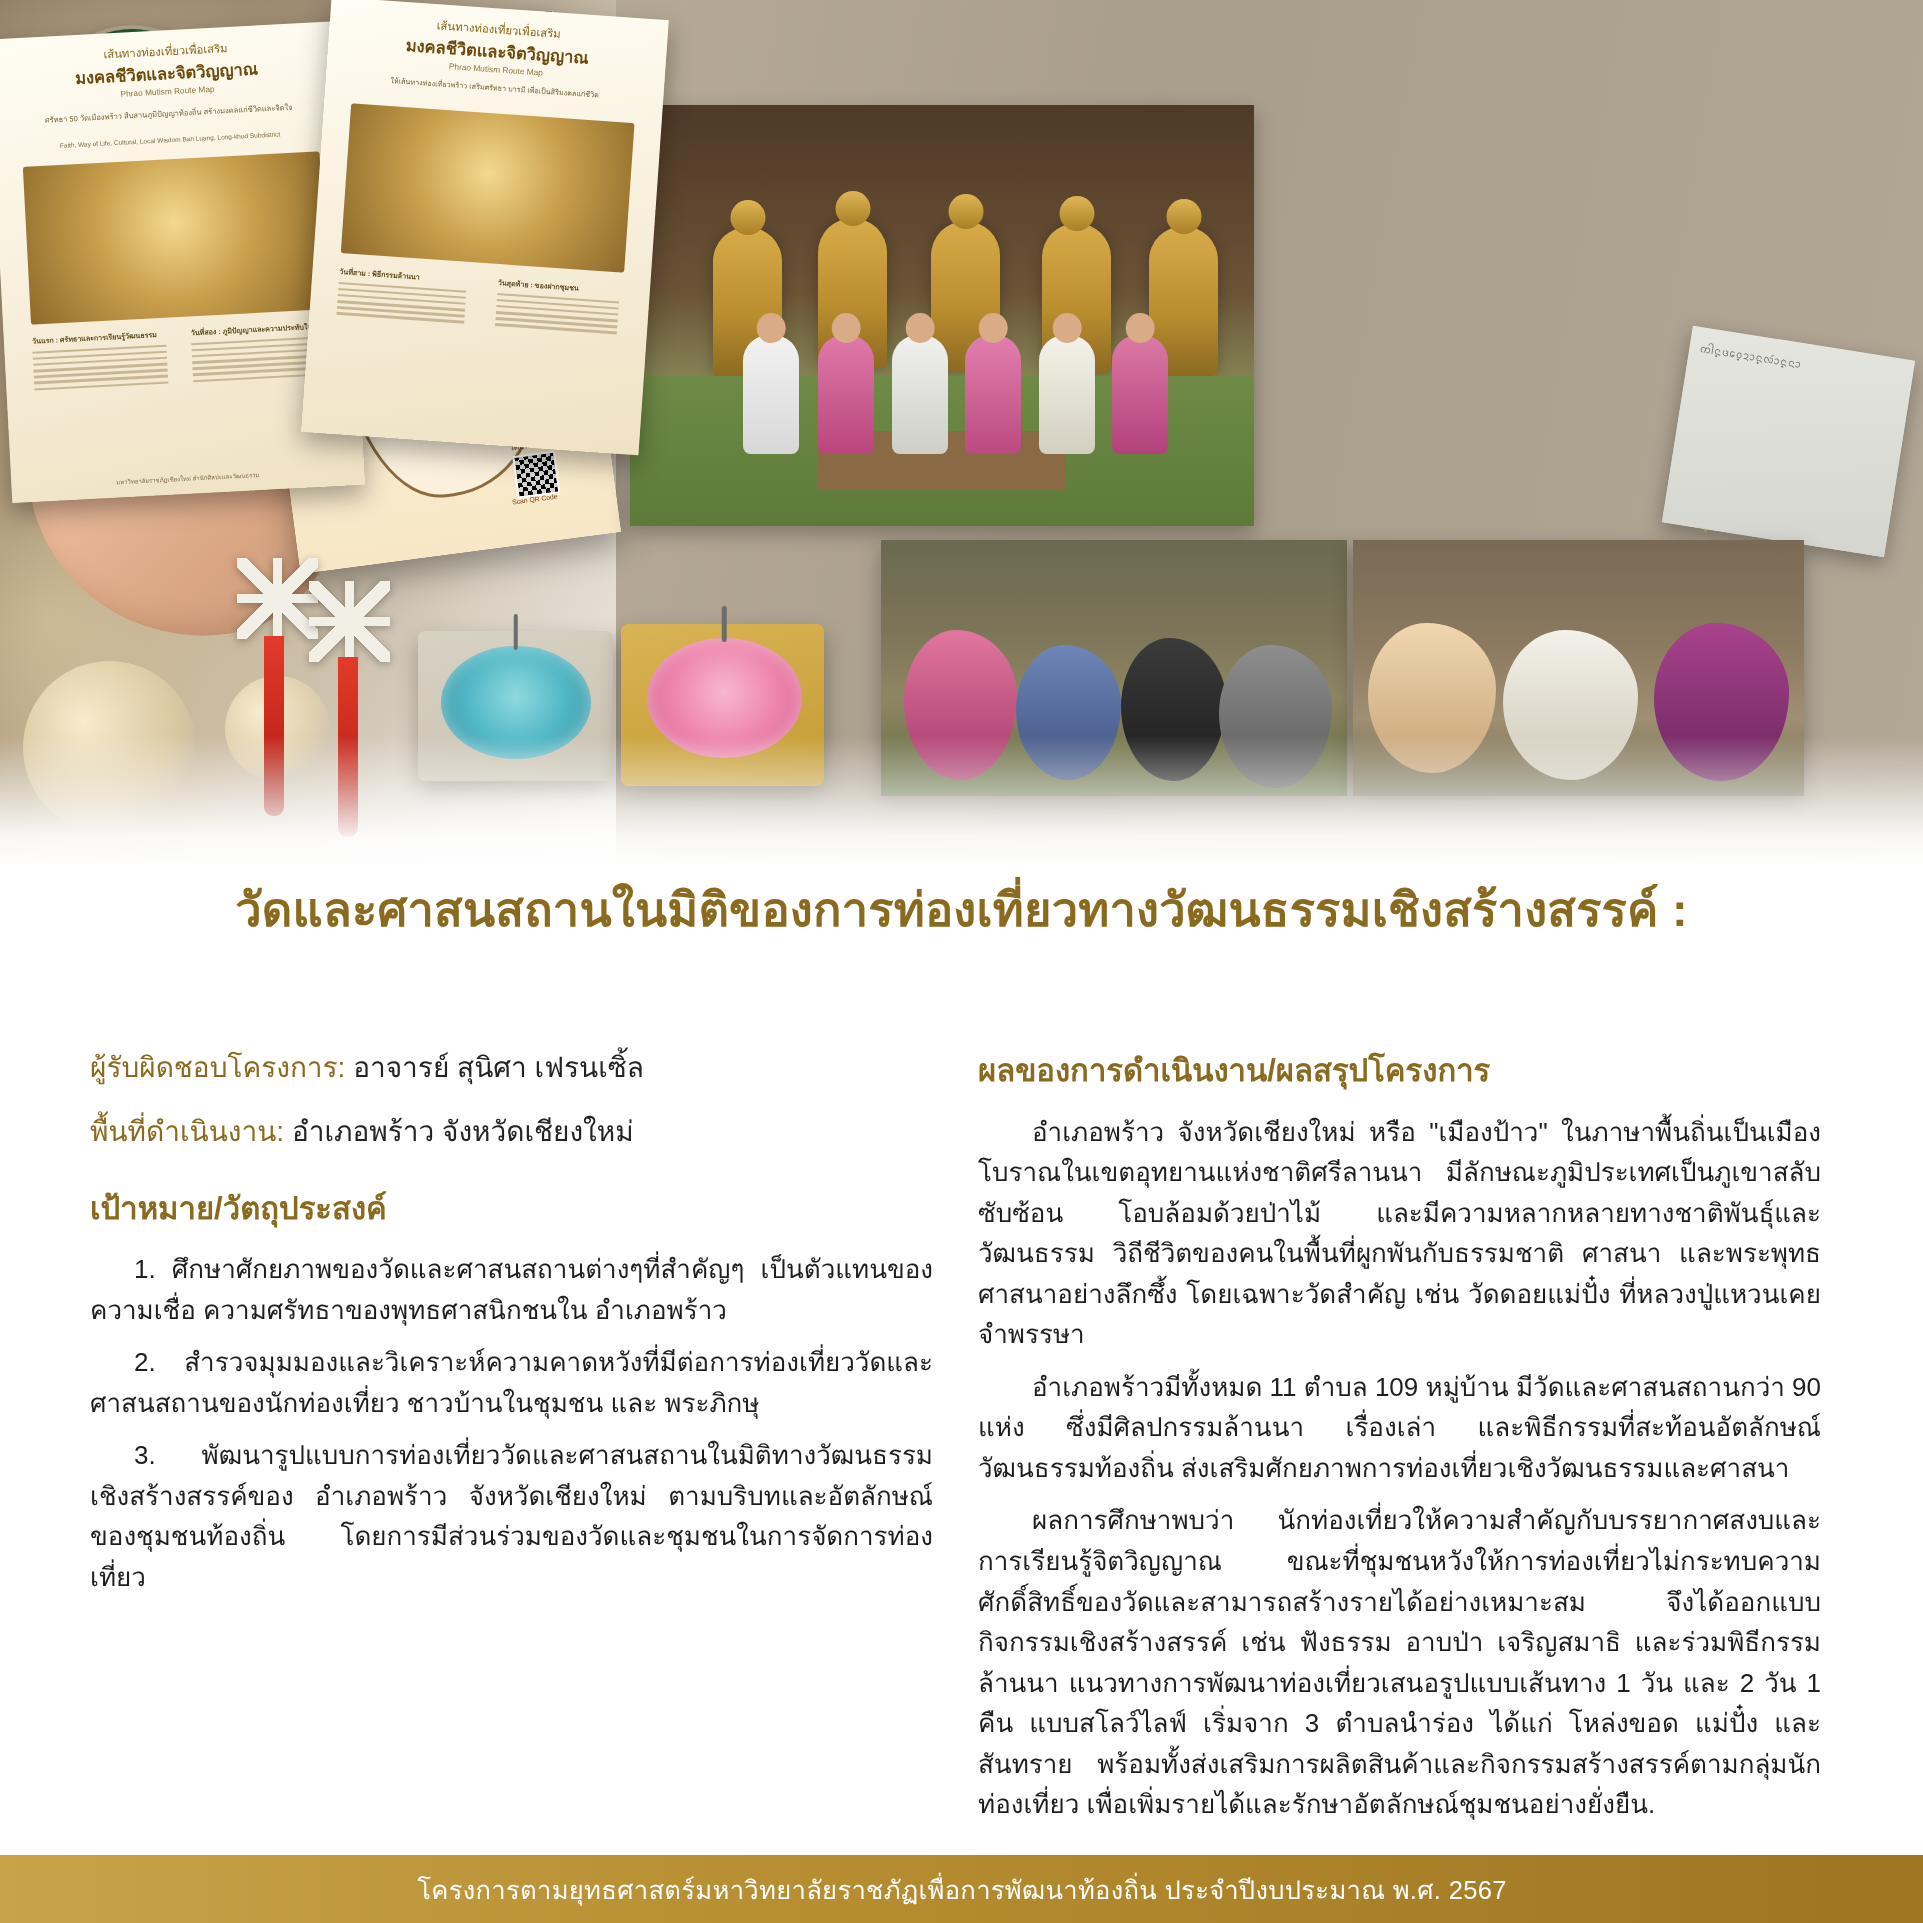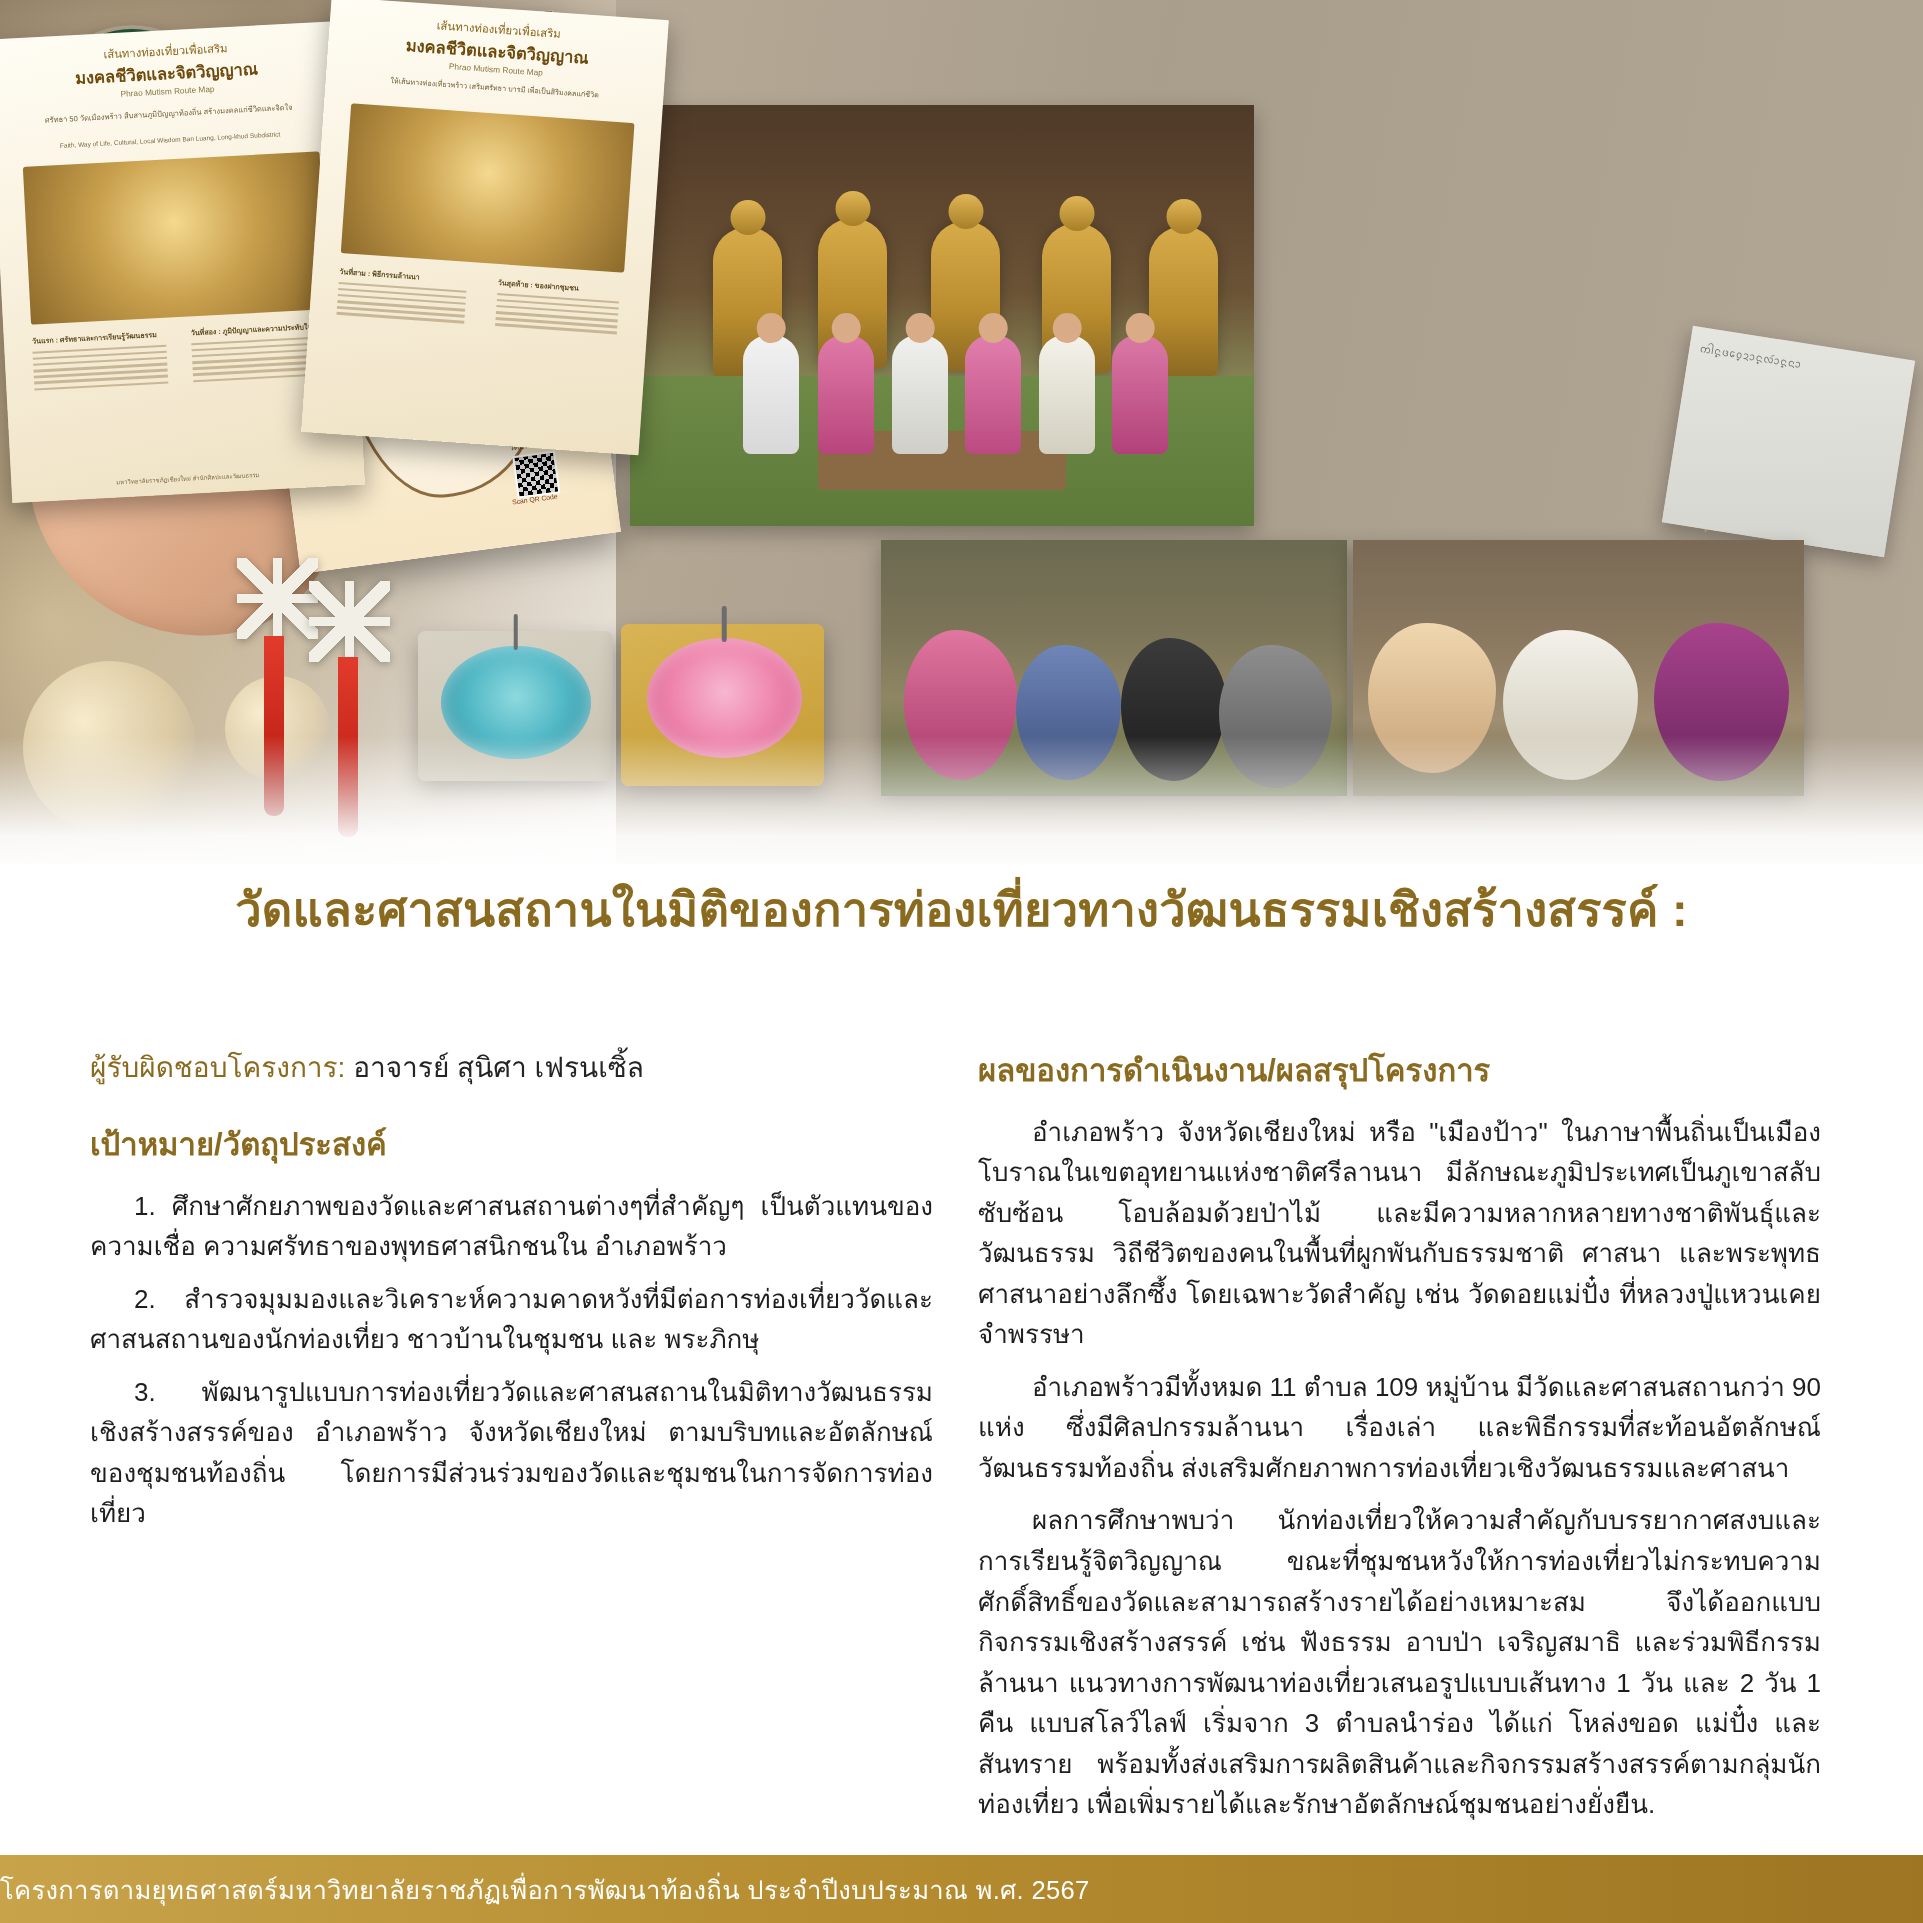--- a/index.html
+++ b/index.html
@@ -365,21 +365,21 @@
     text-align: justify;
     text-indent: 54px;
   }
   .col-left p.para { text-indent: 44px; }
 
   
   .footer {
     position: absolute;
     left: 0; bottom: 0; width: 1924px; height: 69px;
     background: linear-gradient(90deg, #c8a34a 0%, #b58c2f 45%, #9d7523 100%);
-    display: flex; align-items: center; justify-content: flex-start;
+    display: flex; align-items: center; justify-content: center;
   }
   .footer span {
     color: #ffffff;
     font-size: 25.6px;
     letter-spacing: 0.3px;
   }
 </style>
 </head>
 <body>
 
@@ -566,20 +566,24 @@
   <div>วัดและศาสนสถานในมิติของการท่องเที่ยวทางวัฒนธรรมเชิงสร้างสรรค์ :</div>
 </div>
 
 <div class="cols">
 
   <div class="col col-left">
     <div class="meta-line">
       <span>ผู้รับผิดชอบโครงการ:</span>
       <span class="val">อาจารย์ สุนิศา เฟรนเซิ้ล</span>
     </div>
+    <div class="meta-line">
+      <span>พื้นที่ดำเนินงาน:</span>
+      <span class="val">อำเภอพร้าว จังหวัดเชียงใหม่</span>
+    </div>
 
     <h2 class="sec">เป้าหมาย/วัตถุประสงค์</h2>
     <p class="para">1. ศึกษาศักยภาพของวัดและศาสนสถานต่างๆที่สำคัญๆ เป็นตัวแทนของความเชื่อ ความศรัทธาของพุทธศาสนิกชนใน อำเภอพร้าว</p>
     <p class="para">2. สำรวจมุมมองและวิเคราะห์ความคาดหวังที่มีต่อการท่องเที่ยววัดและศาสนสถานของนักท่องเที่ยว ชาวบ้านในชุมชน และ พระภิกษุ</p>
     <p class="para">3. พัฒนารูปแบบการท่องเที่ยววัดและศาสนสถานในมิติทางวัฒนธรรมเชิงสร้างสรรค์ของ อำเภอพร้าว จังหวัดเชียงใหม่ ตามบริบทและอัตลักษณ์ของชุมชนท้องถิ่น โดยการมีส่วนร่วมของวัดและชุมชนในการจัดการท่องเที่ยว</p>
   </div>
 
   <div class="col col-right">
     <h2 class="sec">ผลของการดำเนินงาน/ผลสรุปโครงการ</h2>
     <p class="para">อำเภอพร้าว จังหวัดเชียงใหม่ หรือ "เมืองป้าว" ในภาษาพื้นถิ่นเป็นเมืองโบราณในเขตอุทยานแห่งชาติศรีลานนา มีลักษณะภูมิประเทศเป็นภูเขาสลับซับซ้อน โอบล้อมด้วยป่าไม้ และมีความหลากหลายทางชาติพันธุ์และวัฒนธรรม วิถีชีวิตของคนในพื้นที่ผูกพันกับธรรมชาติ ศาสนา และพระพุทธศาสนาอย่างลึกซึ้ง โดยเฉพาะวัดสำคัญ เช่น วัดดอยแม่ปั๋ง ที่หลวงปู่แหวนเคยจำพรรษา</p>

